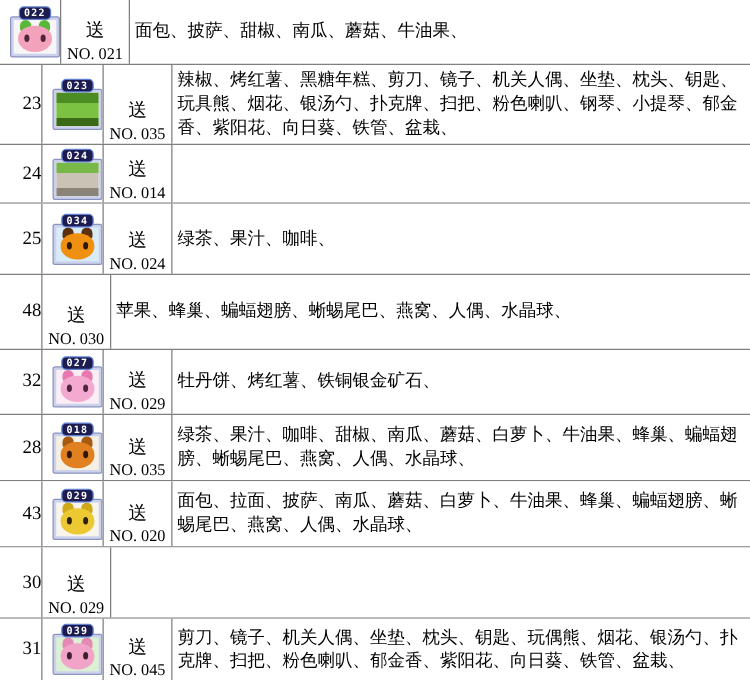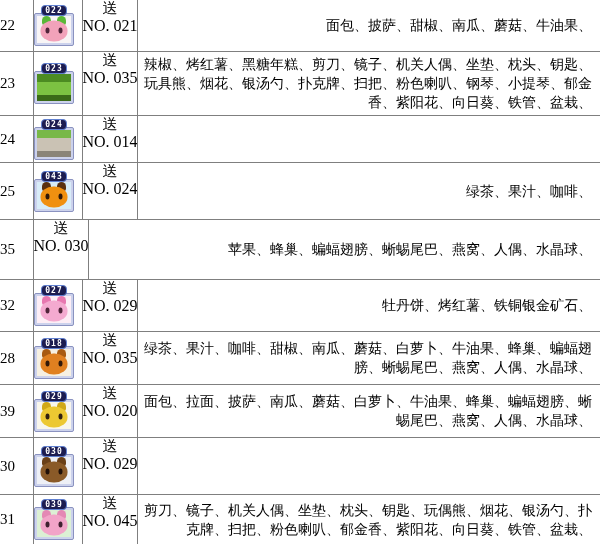--- a/index.html
+++ b/index.html
@@ -6,31 +6,31 @@
   html,body { background:#ffffff; }
   body { width:600px; height:544px; overflow:hidden;
          font-family:"Liberation Serif","DejaVu Serif",serif; color:#000; }
 
   .gift-table { width:600px; height:544px; display:flex; flex-direction:column; }
 
   .row { display:flex; border-bottom:1px solid #7f7f7f; background:#fff; }
   .row:last-child { border-bottom:none; }
 
   .cell { border-right:1px solid #7f7f7f; display:flex;
-          align-items:center; justify-content:flex-start; overflow:hidden; }
+          align-items:center; justify-content:flex-end; overflow:hidden; }
   .c-num  { width:34px; font-size:15px; }
   .c-icon { width:49px; }
   .c-send { width:55px; flex-direction:column; line-height:17px; }
   .c-items{ flex:1; border-right:none; justify-content:flex-start;
             font-size:14px; line-height:19px; padding:2px 8px 2px 4px;
-            text-align:right; }
+            text-align:left; }
   .c-items .items-text{ width:100%; word-break:break-all; }
 
   .send-word { font-size:15px; }
-  .send-no   { font-size:16px; white-space:nowrap; }
+  .send-no   { font-size:13px; white-space:nowrap; }
 
   
   .icon-wrap { display:flex; flex-direction:column; align-items:center; position:relative; }
   .badge { font-family:"DejaVu Sans Mono","DejaVu Sans",monospace;
            font-size:8px; font-weight:bold; letter-spacing:1px;
            padding:0 3px; height:11px; line-height:10px; border-radius:4px;
            position:relative; z-index:2; margin-bottom:-3px;
            background:var(--badge-bg,#1c1c50); color:var(--badge-fg,#fff);
            border:1px solid var(--badge-border,#6080d0); }
   .tile { width:40px; height:33px; border:1px solid #8a92c0; background:#ccd2ec;
@@ -48,21 +48,20 @@
       background:linear-gradient(to bottom,
         var(--accent) 0%, var(--accent) 30%,
         var(--body) 30%, var(--body) 76%,
         var(--base,var(--body)) 76%, var(--base,var(--body)) 100%); }
 </style>
 </head>
 <body>
 
 <div class="gift-table">
   <div class="row" style="height: 52px;">
-    <div class="cell c-num">22</div>
     <div class="cell c-icon">
       <div class="icon-wrap" style="--bg: #f8f5f6; --body: #f2a2ba; --accent: #5ab838; --eyes: #50243a;">
         <div class="badge">022</div>
         <div class="tile">
           <div class="inner">
             <span class="ear l"></span>
             <span class="ear r"></span>
             <span class="bodyblob">
               <span class="eye l"></span>
               <span class="eye r"></span>
@@ -124,21 +123,21 @@
     <div class="cell c-send">
       <div class="send-word">送</div>
       <div class="send-no">NO. 014</div>
     </div>
   </div>
 
   <div class="row" style="height: 57px;">
     <div class="cell c-num">25</div>
     <div class="cell c-icon">
       <div class="icon-wrap" style="--bg: #d8ecf8; --body: #f09010; --accent: #5a3010; --eyes: #301808;">
-        <div class="badge">043</div>
+        <div class="badge">034</div>
         <div class="tile">
           <div class="inner">
             <span class="ear l"></span>
             <span class="ear r"></span>
             <span class="bodyblob">
               <span class="eye l"></span>
               <span class="eye r"></span>
             </span>
           </div>
         </div>
@@ -147,21 +146,21 @@
     <div class="cell c-send">
       <div class="send-word">送</div>
       <div class="send-no">NO. 024</div>
     </div>
     <div class="cell c-items">
       <span class="items-text">绿茶、果汁、咖啡、</span>
     </div>
   </div>
 
   <div class="row" style="height: 60px;">
-    <div class="cell c-num">35</div>
+    <div class="cell c-num">48</div>
     <div class="cell c-send">
       <div class="send-word">送</div>
       <div class="send-no">NO. 030</div>
     </div>
     <div class="cell c-items">
       <span class="items-text">苹果、蜂巢、蝙蝠翅膀、蜥蜴尾巴、燕窝、人偶、水晶球、</span>
     </div>
   </div>
 
   <div class="row" style="height: 52px;">
@@ -210,21 +209,21 @@
     <div class="cell c-send">
       <div class="send-word">送</div>
       <div class="send-no">NO. 035</div>
     </div>
     <div class="cell c-items">
       <span class="items-text">绿茶、果汁、咖啡、甜椒、南瓜、蘑菇、白萝卜、牛油果、蜂巢、蝙蝠翅膀、蜥蜴尾巴、燕窝、人偶、水晶球、</span>
     </div>
   </div>
 
   <div class="row" style="height: 53px;">
-    <div class="cell c-num">39</div>
+    <div class="cell c-num">43</div>
     <div class="cell c-icon">
       <div class="icon-wrap" style="--bg: #f8f6ec; --body: #ecc832; --accent: #d0a818; --eyes: #302010;">
         <div class="badge">029</div>
         <div class="tile">
           <div class="inner">
             <span class="ear l"></span>
             <span class="ear r"></span>
             <span class="bodyblob">
               <span class="eye l"></span>
               <span class="eye r"></span>
@@ -237,35 +236,20 @@
       <div class="send-word">送</div>
       <div class="send-no">NO. 020</div>
     </div>
     <div class="cell c-items">
       <span class="items-text">面包、拉面、披萨、南瓜、蘑菇、白萝卜、牛油果、蜂巢、蝙蝠翅膀、蜥蜴尾巴、燕窝、人偶、水晶球、</span>
     </div>
   </div>
 
   <div class="row" style="height: 57px;">
     <div class="cell c-num">30</div>
-    <div class="cell c-icon">
-      <div class="icon-wrap" style="--bg: #eef0f6; --body: #8a5a28; --accent: #6a4018; --eyes: #201008;">
-        <div class="badge">030</div>
-        <div class="tile">
-          <div class="inner">
-            <span class="ear l"></span>
-            <span class="ear r"></span>
-            <span class="bodyblob">
-              <span class="eye l"></span>
-              <span class="eye r"></span>
-            </span>
-          </div>
-        </div>
-      </div>
-    </div>
     <div class="cell c-send">
       <div class="send-word">送</div>
       <div class="send-no">NO. 029</div>
     </div>
     <div class="cell c-items">
       <span class="items-text"></span>
     </div>
   </div>
 
   <div class="row" style="height: 49px;">

